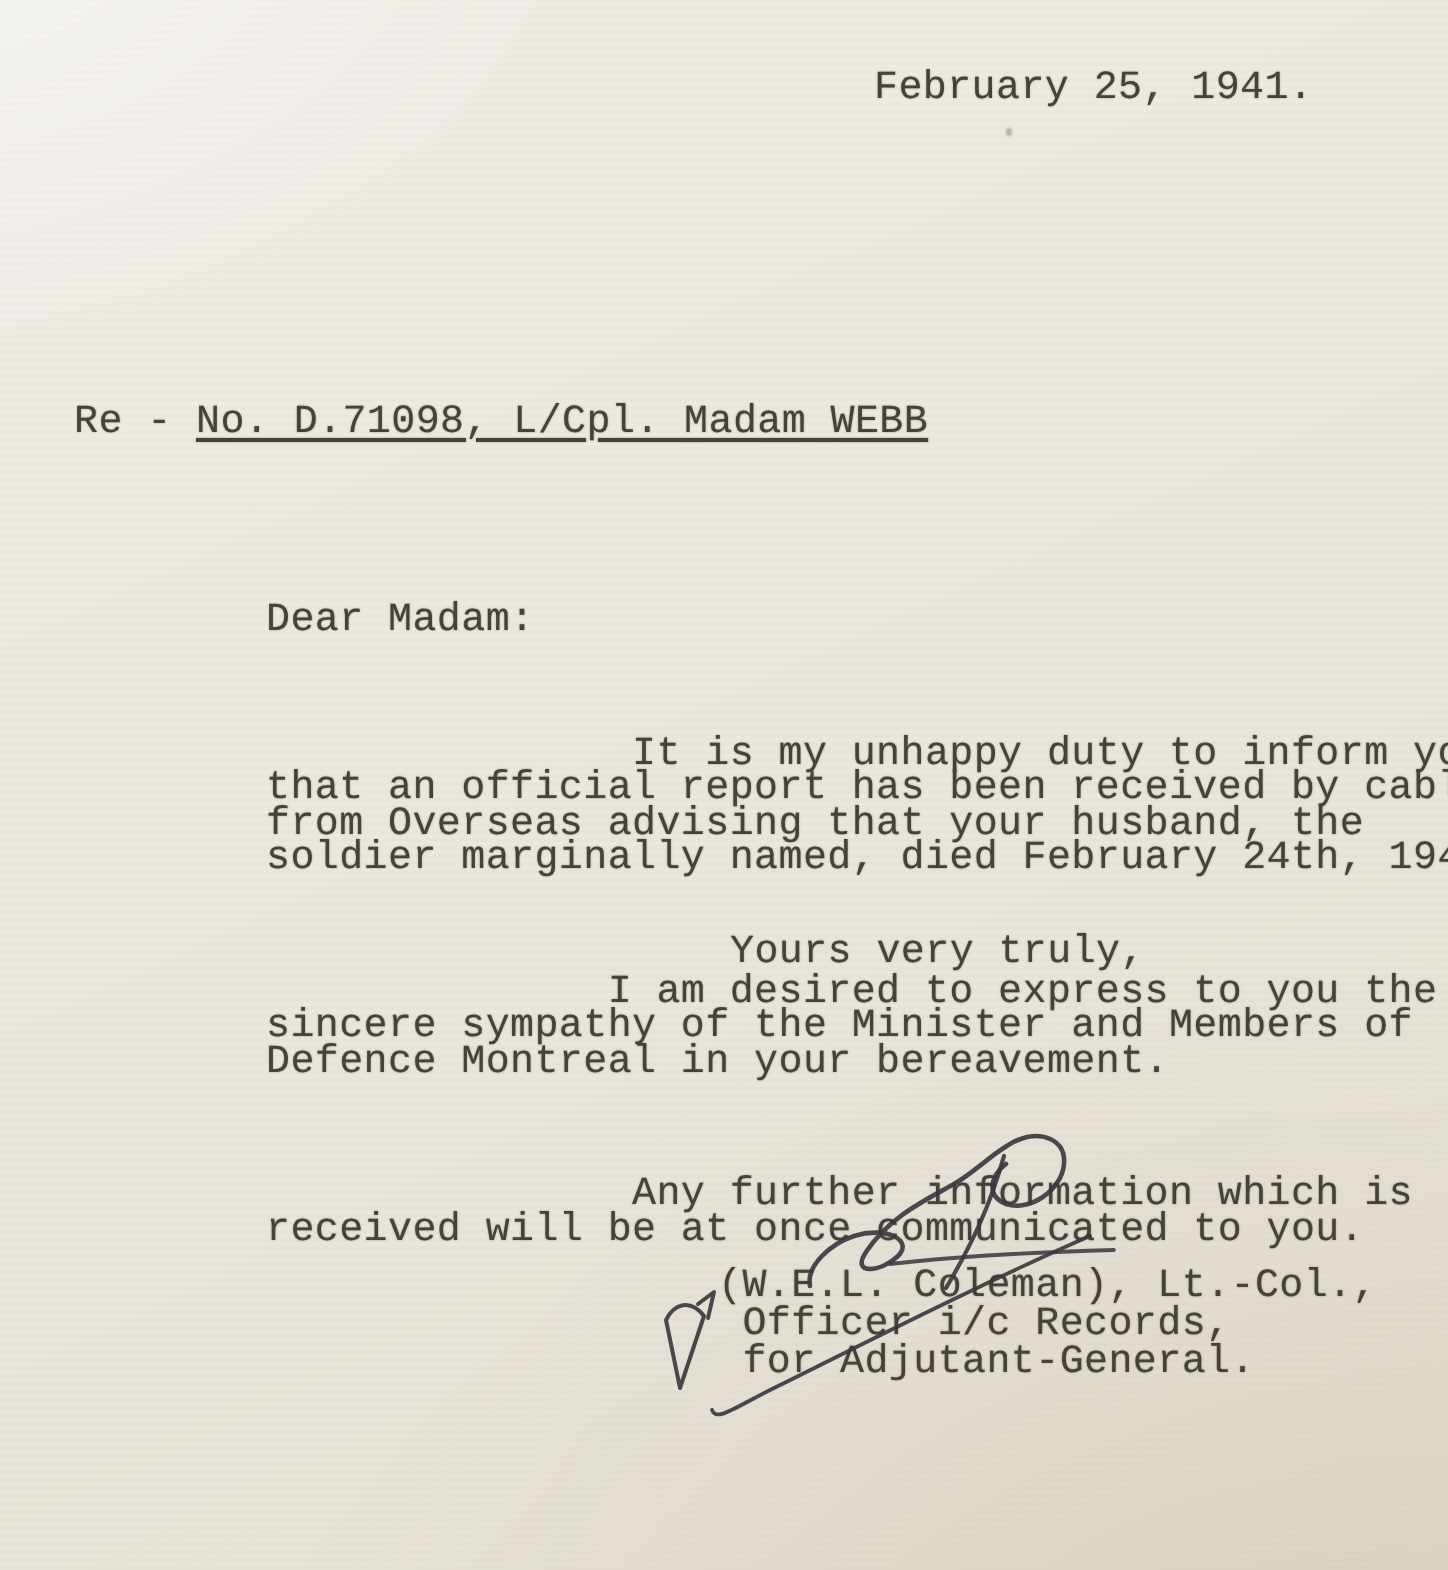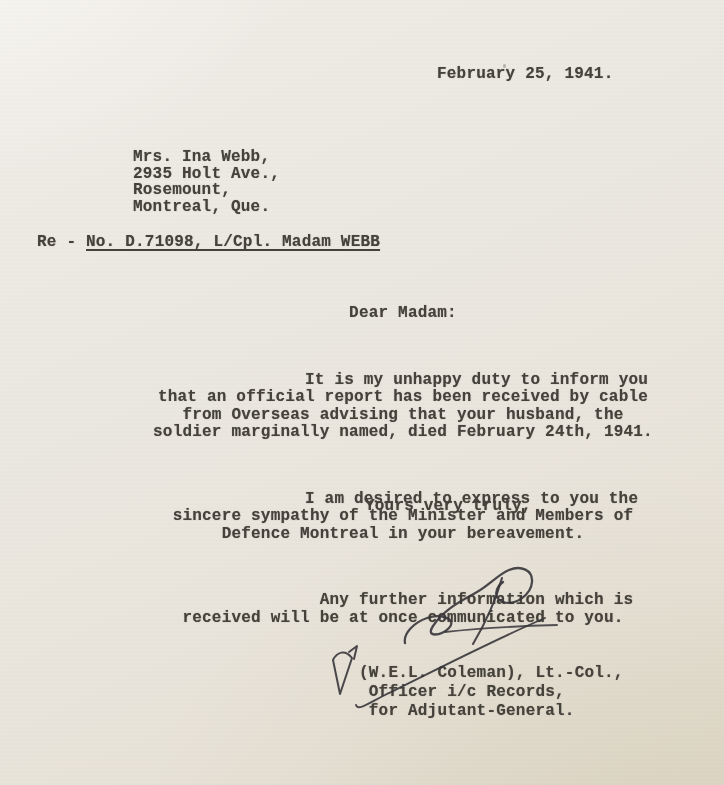--- a/index.html
+++ b/index.html
@@ -11,59 +11,57 @@
     background:
       radial-gradient(120% 90% at 88% 112%, rgba(182,167,133,0.20), transparent 58%),
       radial-gradient(90% 60% at -8% -10%, rgba(255,255,255,0.55), transparent 55%),
       repeating-linear-gradient(0deg, rgba(120,110,88,0.018) 0 2px, rgba(255,255,255,0.012) 2px 4px),
       linear-gradient(155deg, #f0ede7 0%, #ebe8e1 42%, #e7e2d7 82%, #e2dccd 100%);
     font-family:"Liberation Mono","DejaVu Sans Mono",monospace;
   }
   .typed{
     position:absolute;
     font-family:"Liberation Mono","DejaVu Sans Mono",monospace;
-    font-weight:700;
-    font-size:16px;
+    font-weight:400;
+    font-size:20px;
     line-height:17.5px;
     letter-spacing:0.2px;
     color:#45423b;
     text-shadow:0 0 1px rgba(69,66,59,0.5);
     white-space:pre;
-    margin-top:30px;
   }
   .date-line{left:437px;top:36px;}
   .address-block{left:133px;top:119px;line-height:16.5px;}
   .re-block{left:37px;top:203px;line-height:18px;}
   .re-underlined{
     text-decoration:underline;
     text-decoration-thickness:1.5px;
     text-underline-offset:3px;
   }
-  .body-block{left:133px;top:240px;width:540px;text-align:center;}
+  .body-block{left:133px;top:267px;width:540px;}
   .body-block .para{margin:0 0 14px 0;}
   .body-block .salutation{margin:0 0 14px 0;}
   .closing-line{left:365px;top:468px;}
   .sig-typed{left:359px;top:634px;line-height:19px;}
   .pen-overlay{position:absolute;left:305px;top:548px;width:280px;height:190px;}
   .pen{stroke:#38363c;fill:none;stroke-linecap:round;stroke-linejoin:round;}
   .speck{
     position:absolute;left:503px;top:64px;width:3px;height:4px;
     background:rgba(90,85,75,0.38);border-radius:50%;filter:blur(0.4px);
   }
 </style>
 </head>
 <body>
 
 <div class="paper">
 
   <div class="typed date-line">February 25, 1941.</div>
 
   <div class="speck"></div>
 
-  <div class="typed address-block"><div>Mrs. Ina Webb,</div><div>2935 Holt Ave.,</div><div>Rosemount,</div><div>Montreal, Que.</div></div>
 
   <div class="typed re-block"><div><span>Re - </span><span class="re-underlined">No. D.71098, L/Cpl. Madam WEBB</span></div></div>
 
   <div class="typed body-block">
     <div class="salutation">Dear Madam:</div>
     <div class="para">               It is my unhappy duty to inform you
 that an official report has been received by cable
 from Overseas advising that your husband, the
 soldier marginally named, died February 24th, 1941.</div>
     <div class="para">              I am desired to express to you the

